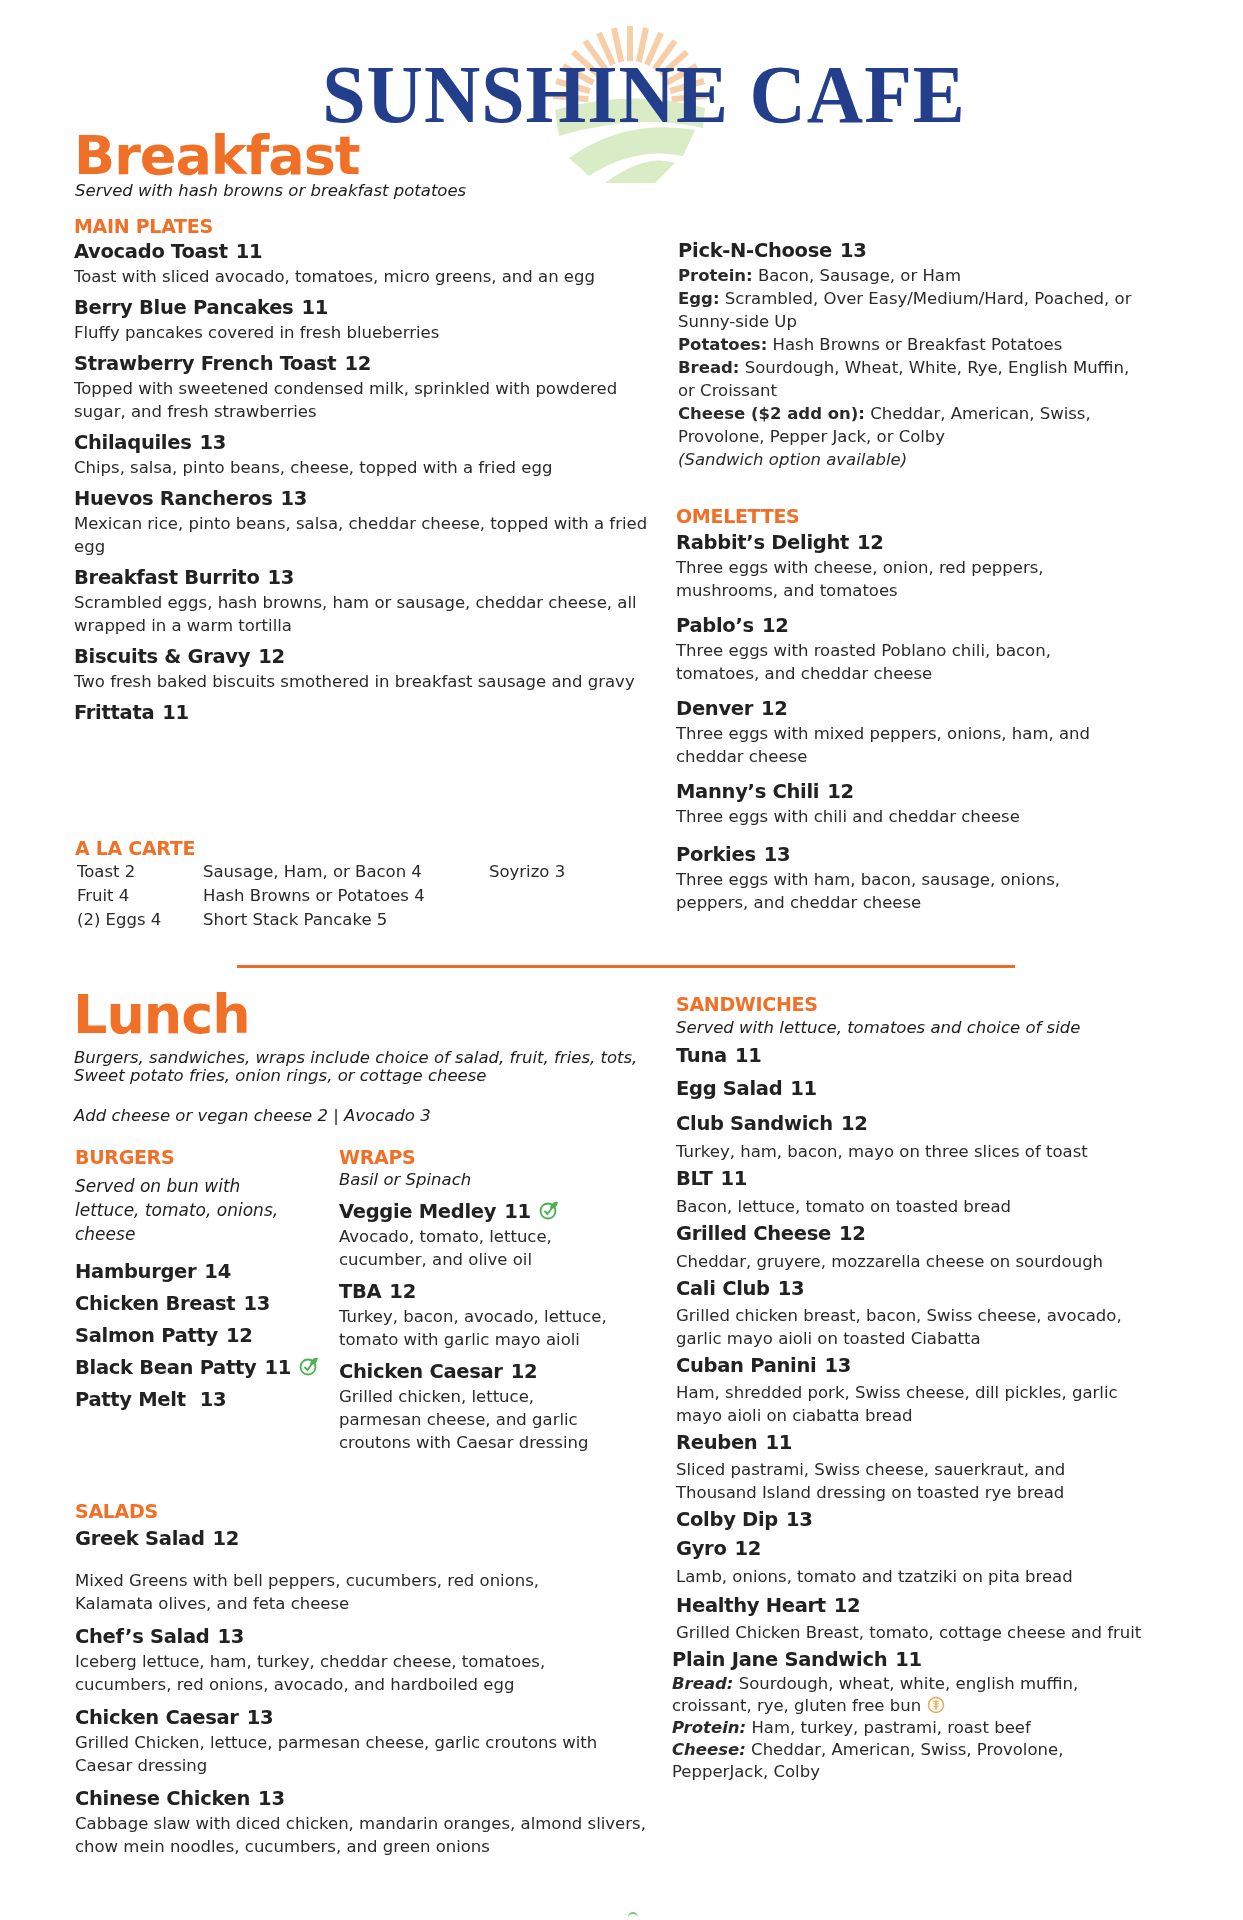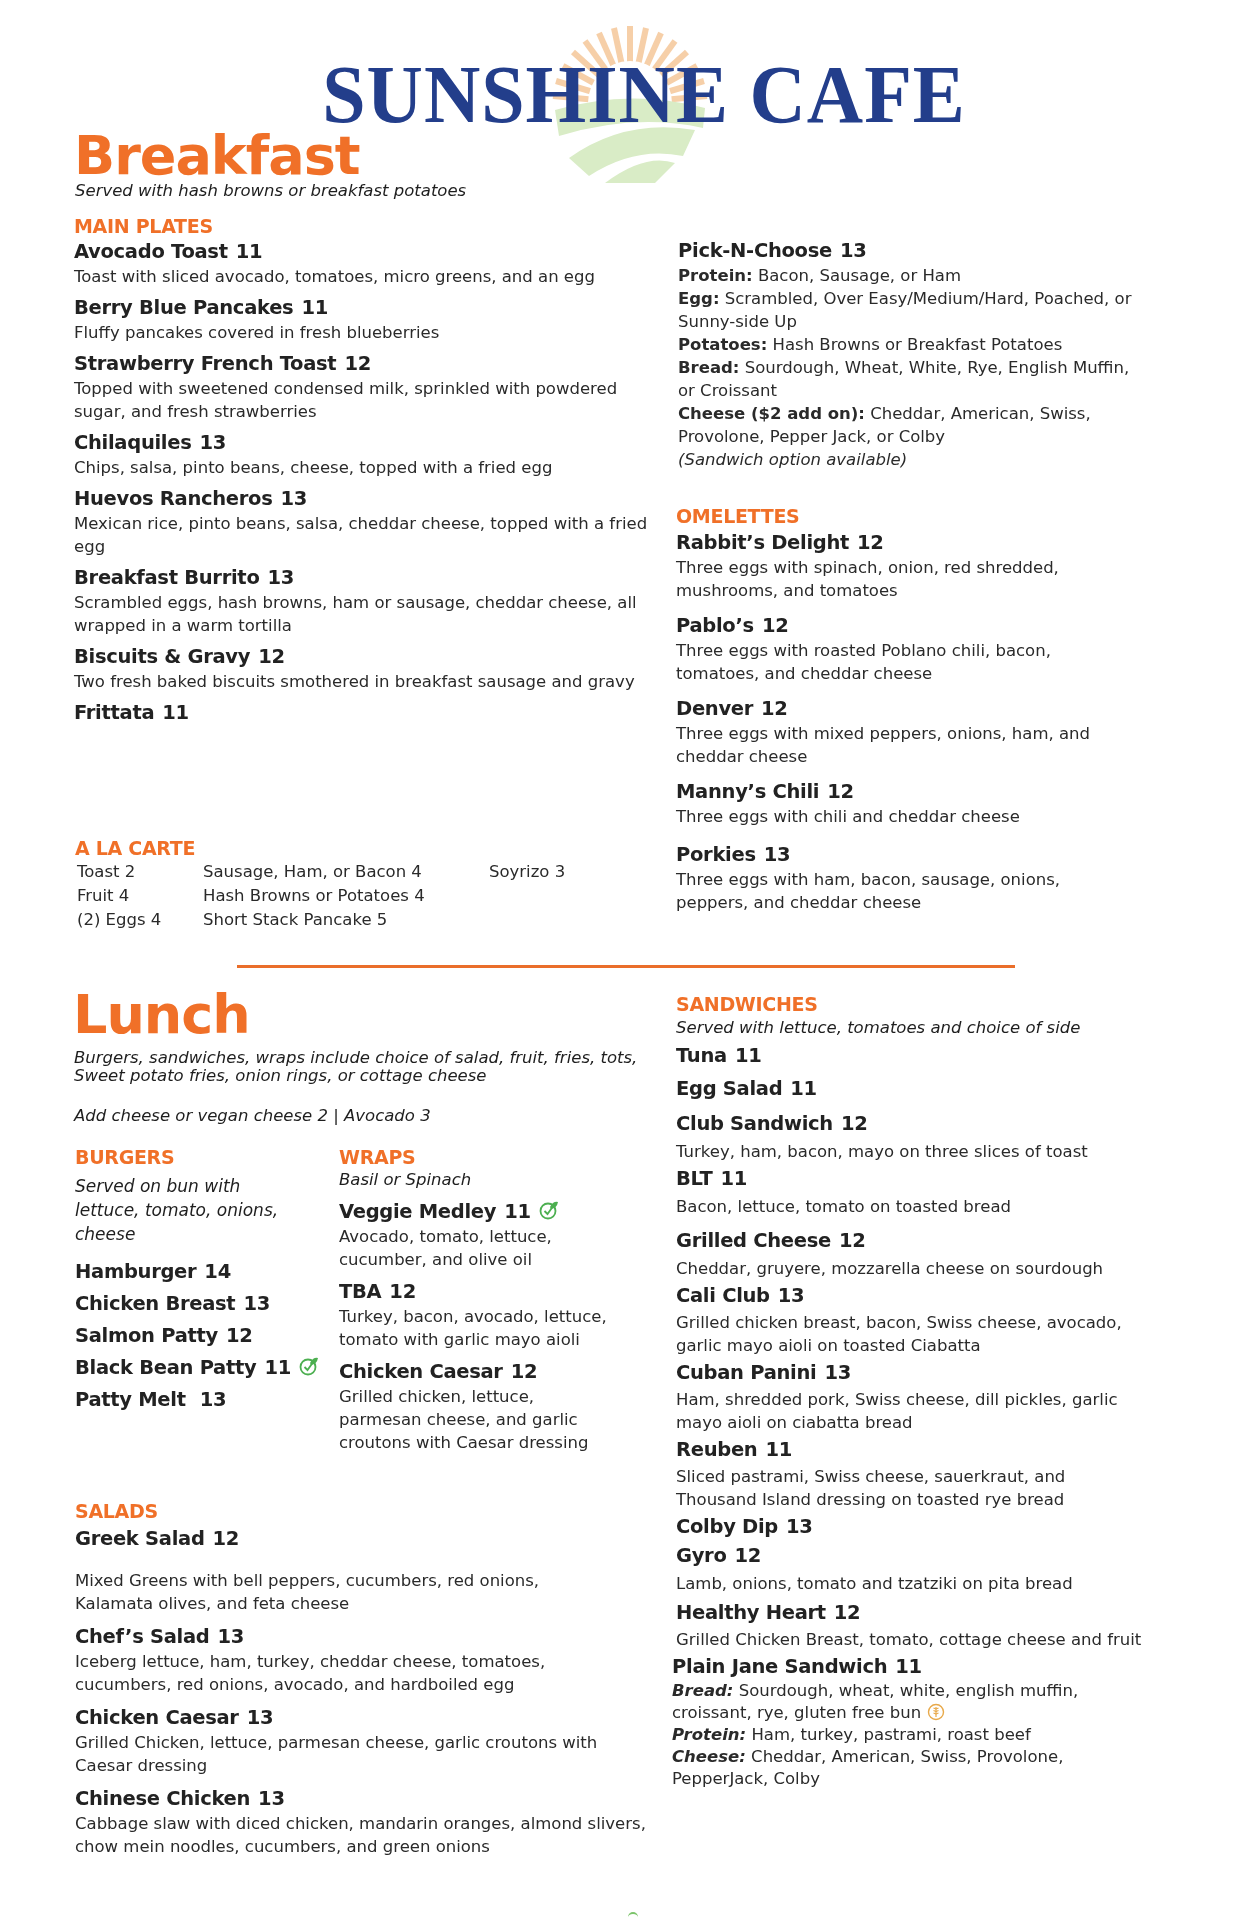--- a/index.html
+++ b/index.html
@@ -127,21 +127,21 @@
     <div><span class="lbl">Bread:</span><span> Sourdough, Wheat, White, Rye, English Muffin, or Croissant</span></div>
     <div><span class="lbl">Cheese ($2 add on):</span><span> Cheddar, American, Swiss, Provolone, Pepper Jack, or Colby</span></div>
     <div style="font-style:italic;">(Sandwich option available)</div>
   </div>
 </div>
 
 <div class="abs section" style="left:676px; top:505px;">OMELETTES</div>
 <div class="abs" style="left:676px; top:530px; width:520px;">
   <div class="item" style="margin-bottom:11px;">
     <div class="item-name"><span>Rabbit’s Delight</span><span class="price">12</span></div>
-    <div class="item-desc" style="width:430px;">Three eggs with spinach, onion, red shredded, mushrooms, and tomatoes</div>
+    <div class="item-desc" style="width:430px;">Three eggs with cheese, onion, red peppers, mushrooms, and tomatoes</div>
   </div>
   <div class="item" style="margin-bottom:11px;">
     <div class="item-name"><span>Pablo’s</span><span class="price">12</span></div>
     <div class="item-desc" style="width:430px;">Three eggs with roasted Poblano chili, bacon, tomatoes, and cheddar cheese</div>
   </div>
   <div class="item" style="margin-bottom:11px;">
     <div class="item-name"><span>Denver</span><span class="price">12</span></div>
     <div class="item-desc" style="width:470px;">Three eggs with mixed peppers, onions, ham, and cheddar cheese</div>
   </div>
   <div class="item" style="margin-bottom:14px;">
@@ -221,21 +221,21 @@
   <div class="item" style="margin-bottom:7px;">
     <div class="item-name"><span>Tuna</span><span class="price">11</span></div>
   </div>
   <div class="item" style="margin-bottom:9px;">
     <div class="item-name"><span>Egg Salad</span><span class="price">11</span></div>
   </div>
   <div class="item" style="margin-bottom:3px;">
     <div class="item-name" style="margin-bottom:3px;"><span>Club Sandwich</span><span class="price">12</span></div>
     <div class="item-desc">Turkey, ham, bacon, mayo on three slices of toast</div>
   </div>
-  <div class="item" style="margin-bottom:10px;">
+  <div class="item" style="margin-bottom:3px;">
     <div class="item-name" style="margin-bottom:3px;"><span>BLT</span><span class="price">11</span></div>
     <div class="item-desc">Bacon, lettuce, tomato on toasted bread</div>
   </div>
   <div class="item" style="margin-bottom:3px;">
     <div class="item-name" style="margin-bottom:3px;"><span>Grilled Cheese</span><span class="price">12</span></div>
     <div class="item-desc">Cheddar, gruyere, mozzarella cheese on sourdough</div>
   </div>
   <div class="item" style="margin-bottom:3px;">
     <div class="item-name" style="margin-bottom:2px;"><span>Cali Club</span><span class="price">13</span></div>
     <div class="item-desc" style="width:470px;">Grilled chicken breast, bacon, Swiss cheese, avocado, garlic mayo aioli on toasted Ciabatta</div>

